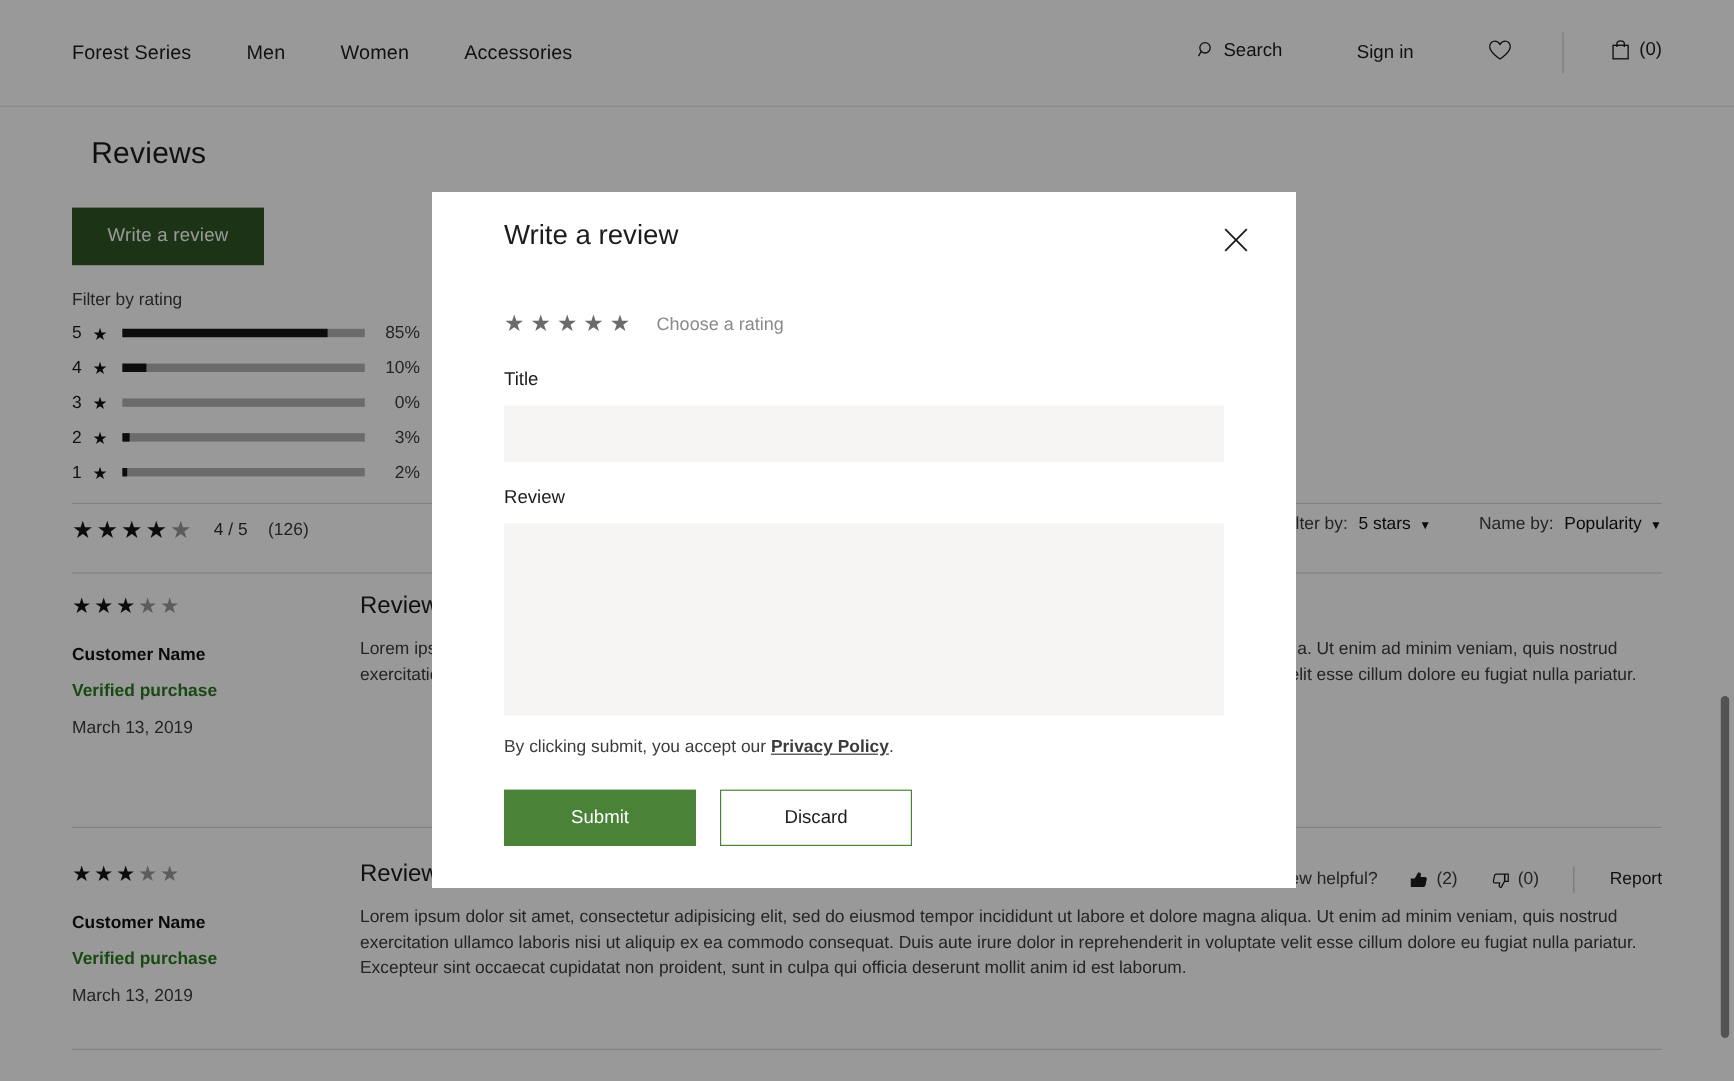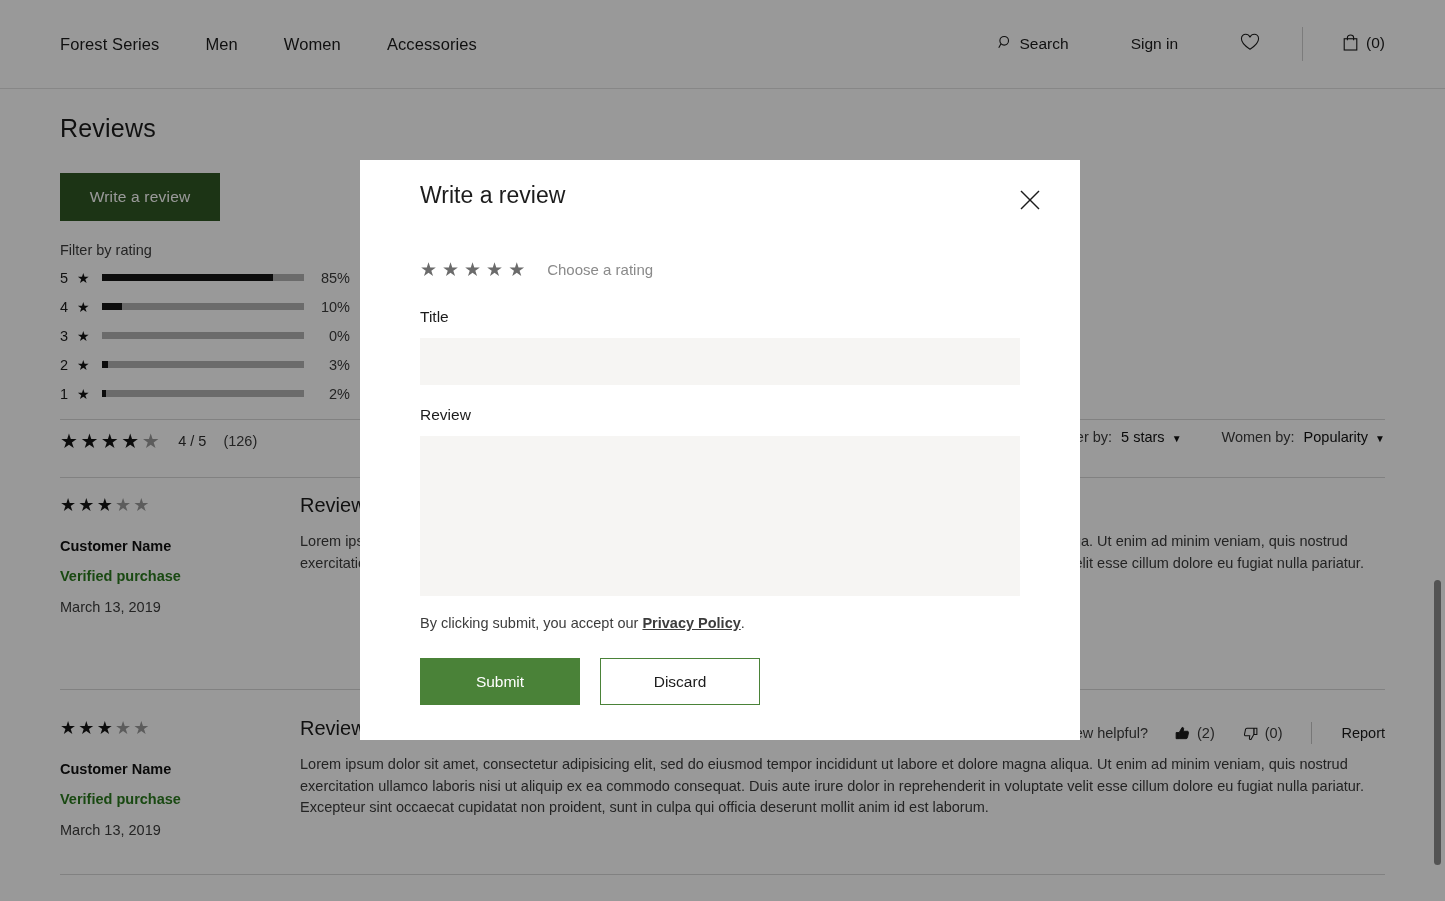--- a/index.html
+++ b/index.html
@@ -29,21 +29,21 @@
   .hdr-item{ display:flex; font-size:15.5px; color:#1c1c1c; cursor:pointer; }
   .hdr-search{ margin-right:62px; gap:7px; }
   .hdr-signin{ margin-right:62px; }
   .hdr-heart{ margin-right:42px; }
   .hdr-divider{ width:1px; height:34px; background:#cfcfcf; margin-right:40px; }
   .hdr-bag{ gap:8px; }
 
   
   .reviews-wrap{ position:absolute; top:89px; left:0; width:1445px; }
   .rv-title{
-    position:absolute; left:60px; top:25px;
+    position:absolute; left:76px; top:25px;
     font-size:25px; color:#1c1c1c; font-weight:400; letter-spacing:.2px;
   }
   .write-btn{
     position:absolute; left:60px; top:84px; width:160px; height:48px;
     background:#2f5723; color:#ffffff; border:none;
     font-family:"Liberation Sans",sans-serif; font-size:15.5px;
     cursor:pointer; letter-spacing:.2px;
   }
 
   .filter-label{
@@ -229,21 +229,21 @@
       <div class="overall">
         <span class="ov-stars"><span>★★★★</span><span class="rv-empty">★</span></span>
         <span class="ov-score">4 / 5</span>
         <span class="ov-count">(126)</span>
       </div>
 
       <div class="controls">
         <span class="ctl-label">Filter by:</span>
         <span class="ctl-value"><span>5 stars</span><span class="caret">▼</span></span>
         <span class="ctl-gap"></span>
-        <span class="ctl-label">Women by:</span>
+        <span class="ctl-label">Name by:</span>
         <span class="ctl-value"><span>Popularity</span><span class="caret">▼</span></span>
       </div>
 
       <div class="divider" style="top:388px"></div>
 
       <div class="review" style="top:405px; height:190px">
         <div class="rv-left">
           <div class="rv-stars"><span>★★</span><span class="rv-half">★</span><span class="rv-empty">★★</span></div>
           <div class="rv-name">Customer Name</div>
           <div class="rv-verified">Verified purchase</div>

